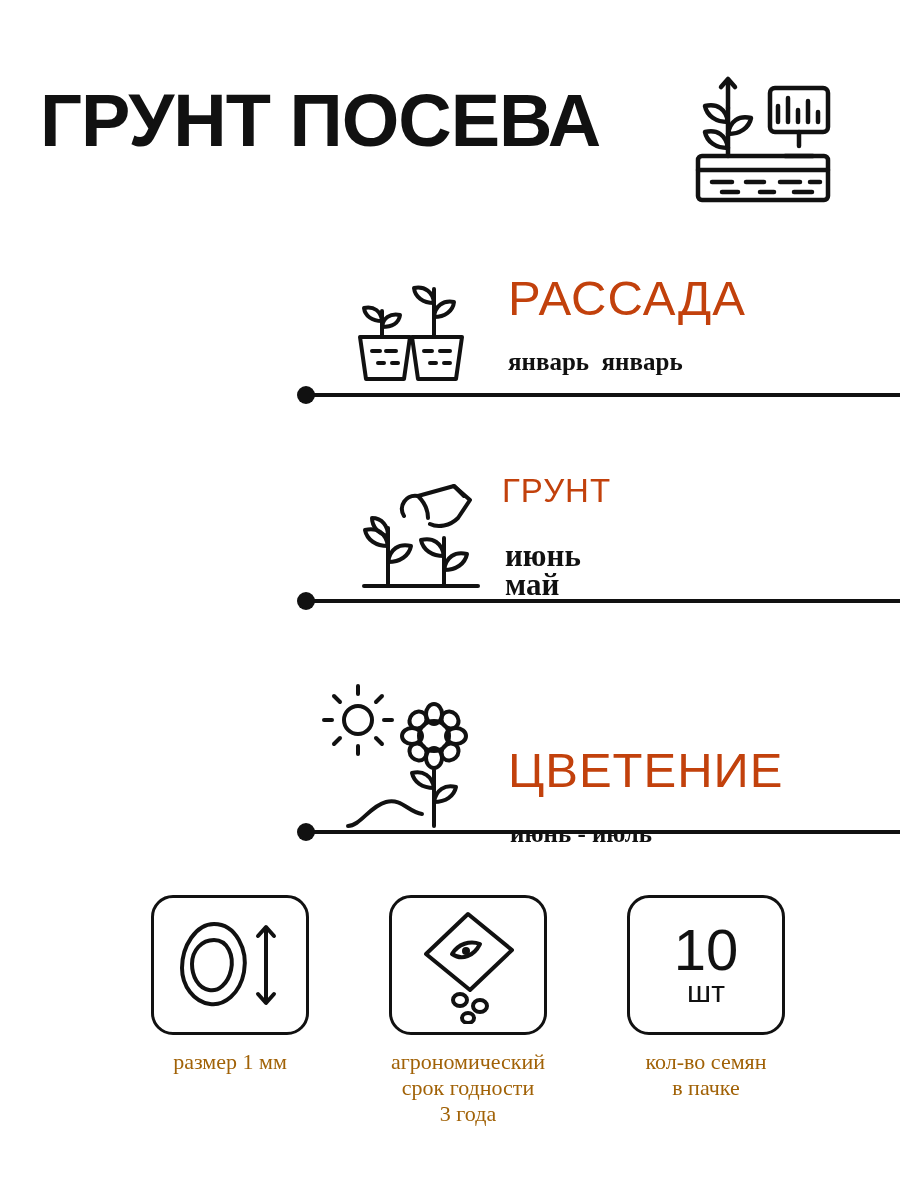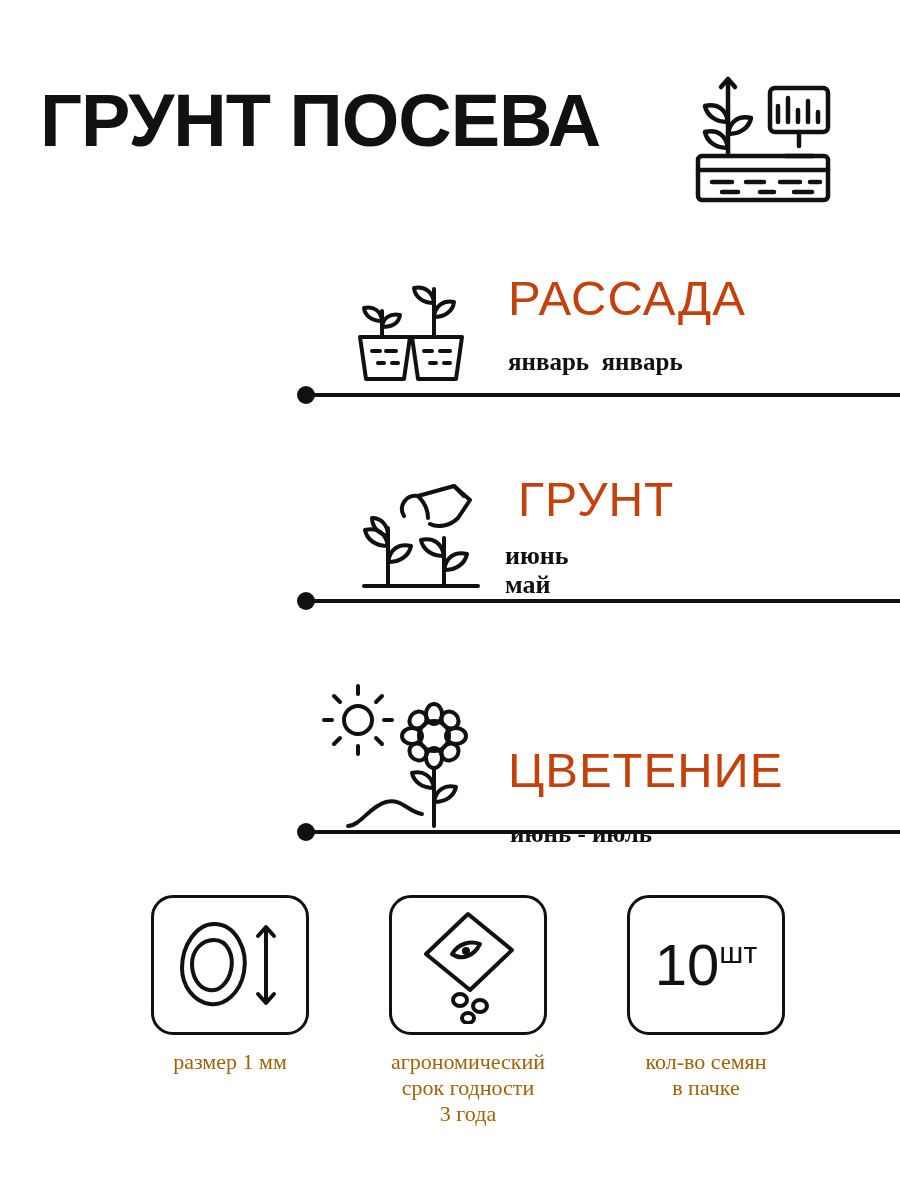--- a/index.html
+++ b/index.html
@@ -84,22 +84,22 @@
   #stage-seedling { top: 265px; height: 160px; }
   #stage-seedling .stage-icon { left: 352px; top: 10px; width: 135px; height: 110px; }
   #stage-seedling .stage-label { left: 508px; top: 5px; font-size: 49px; letter-spacing: 1px; }
   #stage-seedling .stage-months { left: 508px; top: 83px; font-size: 25px; }
   #stage-seedling .stage-rule { left: 305px; top: 128px; width: 595px; }
   #stage-seedling .stage-dot { left: 297px; top: 121px; }
 
   
   #stage-soil { top: 468px; height: 170px; }
   #stage-soil .stage-icon { left: 358px; top: 8px; width: 132px; height: 115px; }
-  #stage-soil .stage-label { left: 502px; top: 4px; font-size: 48px; letter-spacing: 1px; margin-left: 16px; }
-  #stage-soil .stage-months { left: 505px; top: 73px; font-size: 26px; line-height: 29px; }
+  #stage-soil .stage-label { left: 502px; top: 4px; font-size: 33px; letter-spacing: 1px; }
+  #stage-soil .stage-months { left: 505px; top: 73px; font-size: 31px; line-height: 29px; }
   #stage-soil .stage-rule { left: 305px; top: 131px; width: 595px; }
   #stage-soil .stage-dot { left: 297px; top: 124px; }
 
   
   #stage-bloom { top: 684px; height: 180px; }
   #stage-bloom .stage-icon { left: 318px; top: 0; width: 180px; height: 150px; }
   #stage-bloom .stage-label { left: 508px; top: 58px; font-size: 49px; letter-spacing: 1px; }
   #stage-bloom .stage-months { left: 510px; top: 136px; font-size: 25px; }
   #stage-bloom .stage-rule { left: 305px; top: 146px; width: 595px; }
   #stage-bloom .stage-dot { left: 297px; top: 139px; }
@@ -149,22 +149,22 @@
     color: #111111;
   }
   .count-unit {
     font-family: "Liberation Sans", sans-serif;
     font-size: 30px;
     line-height: 30px;
     color: #111111;
   }
   .count-stack {
     display: flex;
-    flex-direction: row;
-    align-items: flex-start;
+    flex-direction: column;
+    align-items: center;
     justify-content: center;
   }
 </style>
 </head>
 <body>
 
 <div class="header">
   <div class="header-title">ГРУНТ ПОСЕВА</div>
   <div class="header-icon">
     <svg viewBox="0 0 150 140" width="150" height="140" fill="none" stroke="#111111" stroke-width="4.5" stroke-linecap="round" stroke-linejoin="round">

